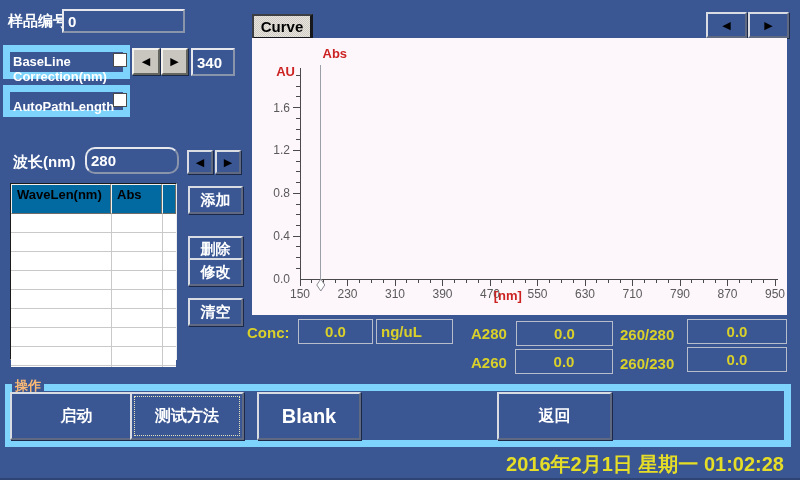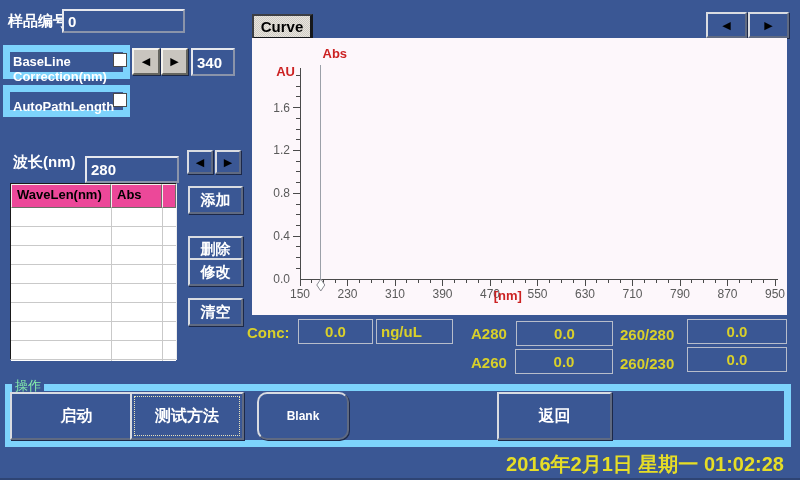--- a/index.html
+++ b/index.html
@@ -41,39 +41,39 @@
     background:#D9D5CE;
     background-image:repeating-conic-gradient(#E8E5DF 0% 25%,#CFCBC3 0% 50%);
     background-size:2px 2px;
     color:#000;font-weight:bold;font-size:15px;
     display:flex;align-items:center;justify-content:center;
     border:2px solid #16181C;border-right-width:3px;border-top-color:#3c3e44;border-left-color:#3c3e44;
     cursor:pointer;
   }
   .chart-panel{background:#FDF7FB;}
   .table-wrap{border:1px solid;border-color:#1A1A1A #EDEDED #EDEDED #1A1A1A;background:#FFFFFF;}
-  .thead{display:flex;height:24px;background:#ec4899;}
+  .thead{display:flex;height:30px;background:#0369a1;}
   .th{
     color:#000;font-weight:bold;font-size:13px;line-height:20px;
     padding-left:5px;box-sizing:border-box;
     border:1px solid;border-color:#F2F0EC #6E6E68 #6E6E68 #F2F0EC;
   }
   .tbody{
     position:relative;background:#FFFFFF;
     background-image:repeating-linear-gradient(to bottom,transparent 0 18px,#C9C9C9 18px 19px);
   }
   .vline{position:absolute;top:0;bottom:0;width:1px;background:#C9C9C9;}
   .ylabel{color:#D9D02A;font-weight:bold;font-size:15px;}
   .valbox{
     border:1px solid #B7BDCB;color:#D9D02A;font-weight:bold;font-size:15px;
     display:flex;align-items:center;justify-content:center;background:#3A5794;
   }
   .valbox.left{justify-content:flex-start;padding-left:4px;}
   .op-label{
-    color:#86efac;font-weight:normal;font-size:13px;background:#3A5794;padding:0 3px;
+    color:#fdba74;font-weight:bold;font-size:13px;background:#3A5794;padding:0 3px;
   }
   .datetime{color:#E6DD26;font-weight:bold;font-size:20px;white-space:nowrap;}
   svg text{font-family:"Liberation Sans","DejaVu Sans",sans-serif;}
   .bstrip{background:#2E4474;}
 </style>
 </head>
 <body>
 
 <div class="screen">
 
@@ -94,21 +94,21 @@
       <span class="arrow-glyph">▶</span>
     </div>
   <input class="abs field" style="left: 191px; top: 48px; width: 44px; height: 28px;" value="340">
 
   <div class="abs groupbox" style="left:3px;top:85px;width:127px;height:32px;">
     <div class="wlbl" style="font-size:13px;line-height:30px;padding-left:3px;">AutoPathLength</div>
   </div>
   <span class="abs checkbox" style="left:113px;top:93px;"></span>
 
   <span class="abs wlbl" style="left:13px;top:153px;">波长(nm)</span>
-  <input class="abs field" style="left: 85px; top: 156px; width: 94px; height: 27px;" value="280">
+  <input class="abs field" style="left: 85px; top: 147px; width: 94px; height: 27px; border-radius: 10px;" value="280">
   <div class="abs btn btn-blue" style="left:187px;top:150px;width:26px;height:24px;">
       <span class="arrow-glyph">◀</span>
     </div>
   <div class="abs btn btn-blue" style="left:215px;top:150px;width:26px;height:24px;">
       <span class="arrow-glyph">▶</span>
     </div>
 
   <div class="abs table-wrap" style="left:10px;top:183px;width:167px;height:177px;">
     <div class="thead">
       <div class="th" style="width:100px;">WaveLen(nm)</div>
@@ -234,19 +234,19 @@
   <span class="abs ylabel" style="left:471px;top:354px;">A260</span>
   <div class="abs valbox" style="left:515px;top:349px;width:98px;height:25px;">0.0</div>
   <span class="abs ylabel" style="left:620px;top:355px;">260/230</span>
   <div class="abs valbox" style="left:687px;top:347px;width:100px;height:25px;">0.0</div>
 
   <div class="abs groupbox" style="left:5px;top:384px;width:786px;height:63px;"></div>
   <span class="abs op-label" style="left:12px;top:377px;">操作</span>
 
   <div class="abs btn btn-blue" style="left:10px;top:392px;width:133px;height:48px;font-size:16px;">启动</div>
   <div class="abs btn btn-blue focus-dotted" style="left:130px;top:392px;width:114px;height:48px;font-size:16px;">测试方法</div>
-  <div class="abs btn btn-blue" style="left:257px;top:392px;width:92px;height:48px;font-size:12px;border-radius:10px;">Blank</div>
+  <div class="abs btn btn-blue" style="left:257px;top:392px;width:104px;height:48px;font-size:20px;">Blank</div>
   <div class="abs btn btn-blue" style="left:489px;top:392px;width:115px;height:48px;font-size:16px;margin-left:8px;">返回</div>
 
   <span class="abs datetime" style="right:16px;top:451px;">2016年2月1日 星期一 01:02:28</span>
 
   <div class="abs bstrip" style="left:0;bottom:0;width:800px;height:2px;"></div>
 </div>
 
 </body></html>

